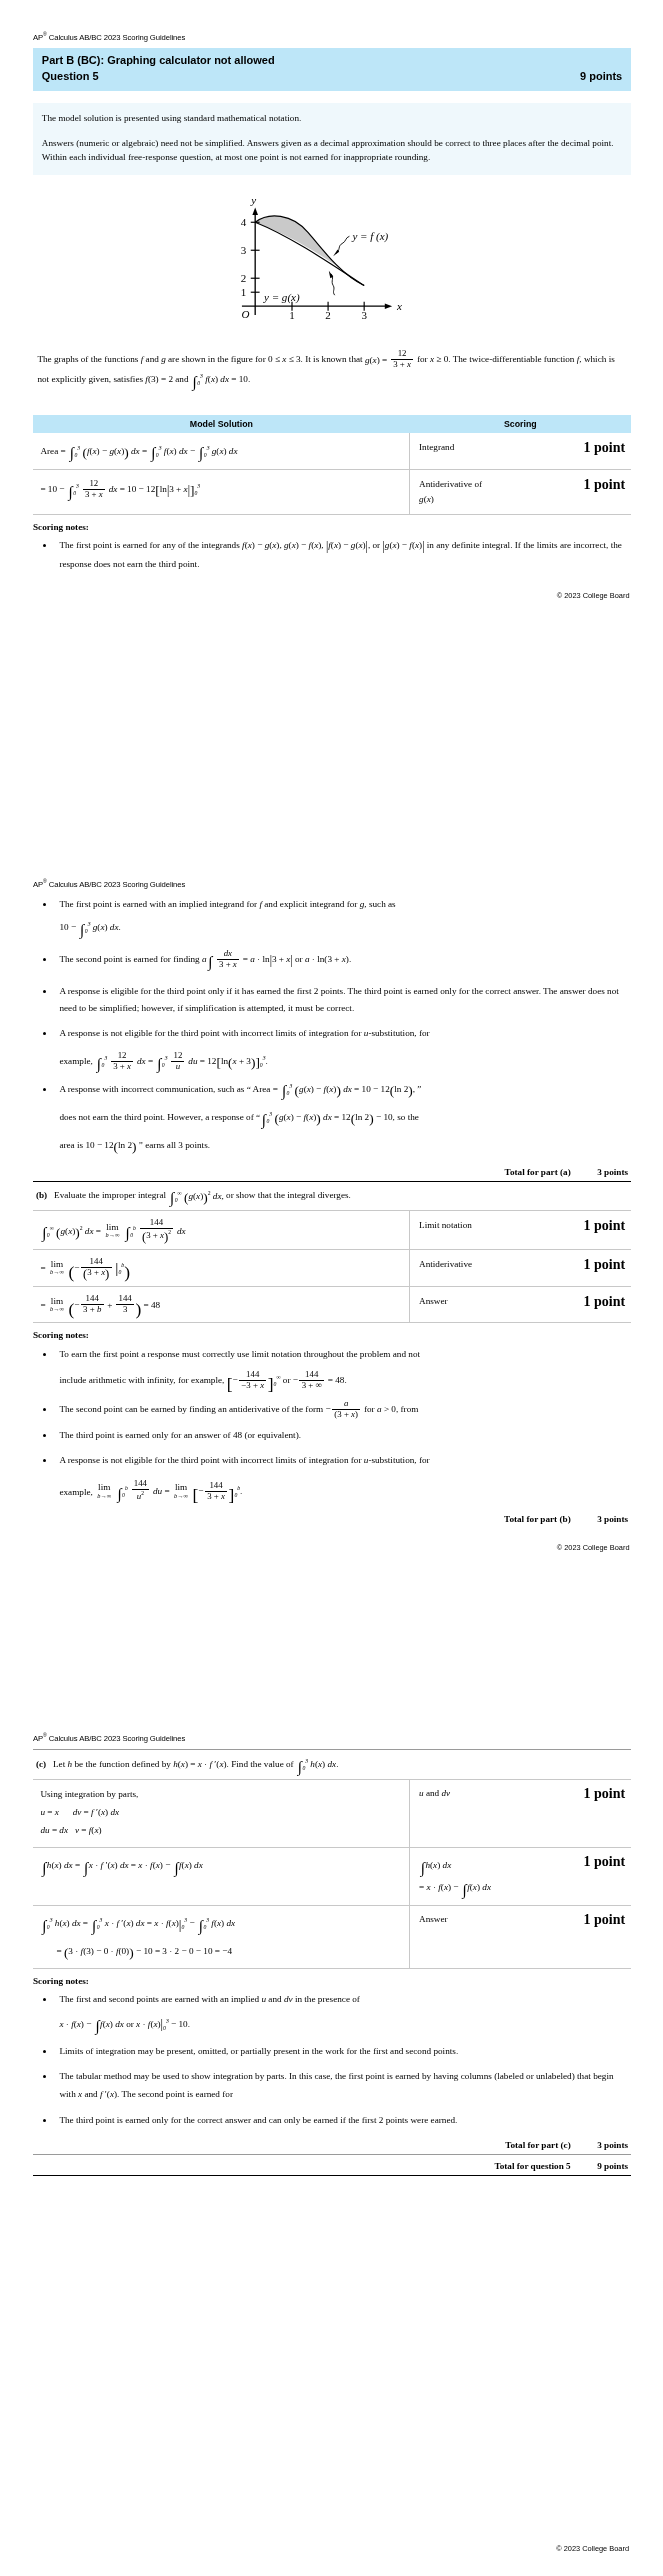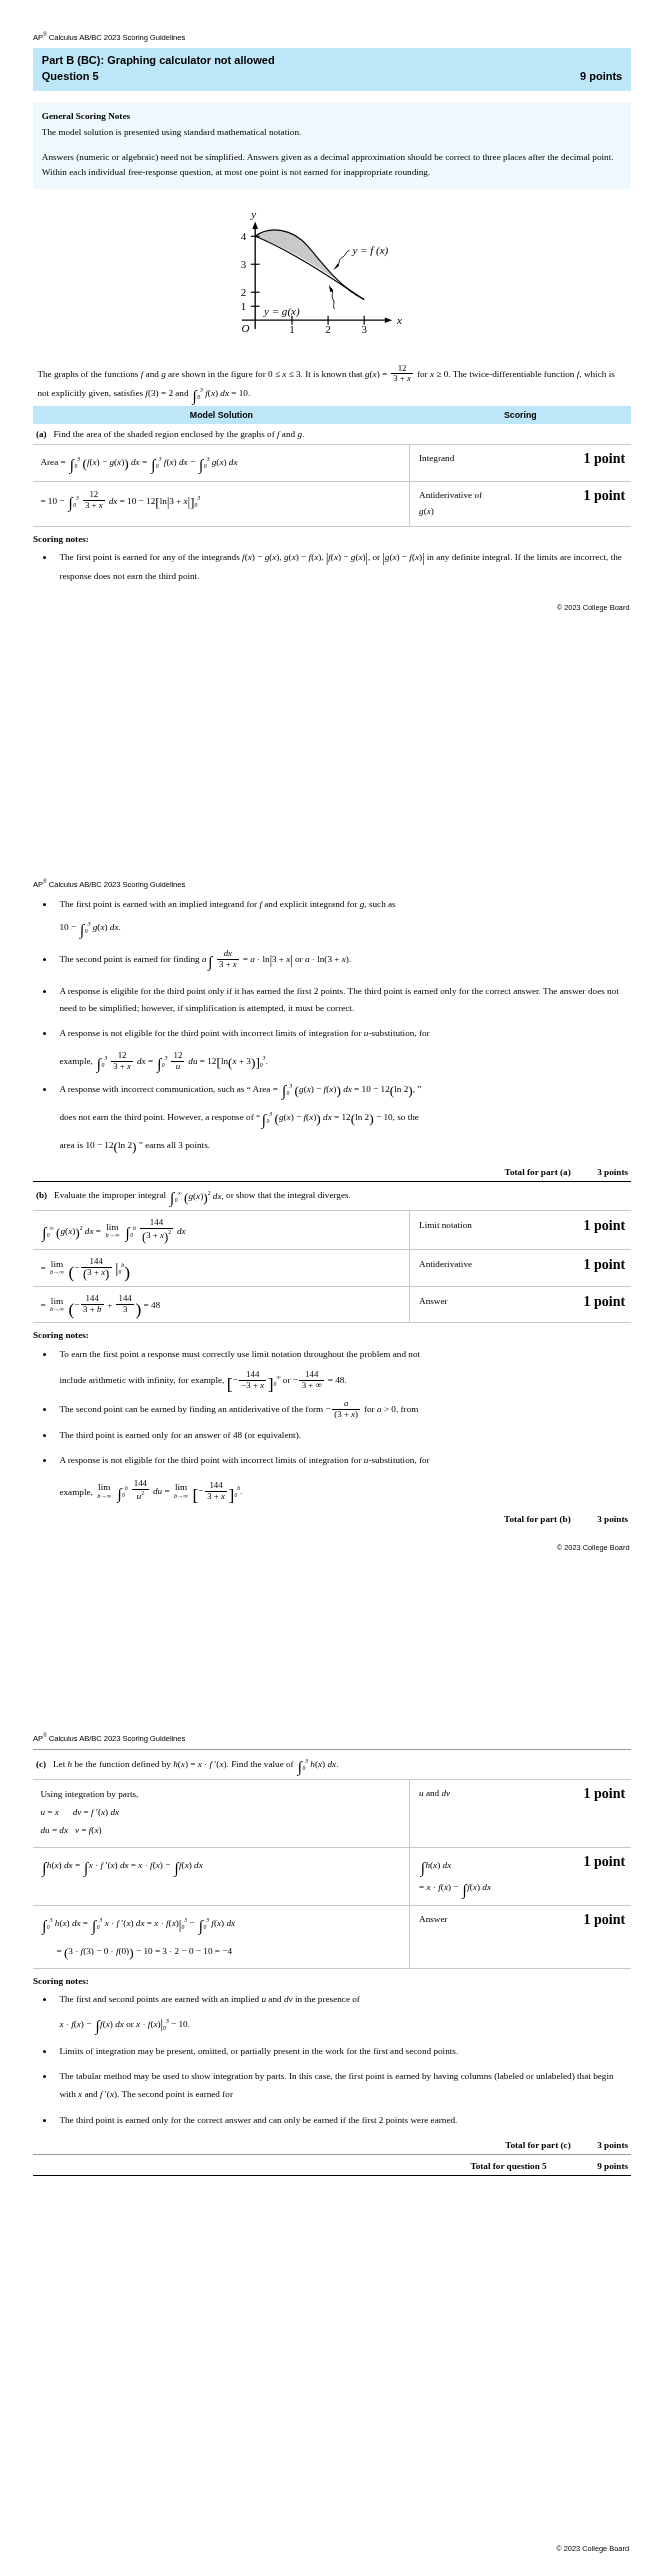--- a/index.html
+++ b/index.html
@@ -74,21 +74,21 @@
     margin-top: 13.3px;
     font-size: 9.2px;
     line-height: 2.05;
     padding: 0 4.4px;
   }
 
   
   .sg-table {
     width: 100%;
     border-collapse: collapse;
-    margin-top: 2px;
+    margin-top: 25px;
     table-layout: fixed;
   }
   .sg-head th {
     background: #bde6f8;
     font-family: "Liberation Sans", sans-serif;
     font-weight: bold;
     font-size: 8.8px;
     padding: 3.7px 0 4.4px 0;
     text-align: center;
   }
@@ -213,21 +213,20 @@
 
   <div class="title-banner">
     <div class="title-line-1">Part B (BC): Graphing calculator not allowed</div>
     <div class="title-line-2">
       <span>Question 5</span>
       <span>9 points</span>
     </div>
   </div>
 
   <div class="gsn-box">
-    <div class="gsn-title">General Scoring Notes</div>
     <div class="gsn-p">The model solution is presented using standard mathematical notation.</div>
     <div class="gsn-p2">Answers (numeric or algebraic) need not be simplified. Answers given as a decimal approximation should be correct to three places after the decimal point. Within each individual free-response question, at most one point is not earned for inappropriate rounding.</div>
   </div>
 
   <div class="figure-wrap">
     <svg width="243" height="145" viewBox="0 0 330 196">
 
       <path d="M 60 42 C 78 28, 110 30, 132 56 C 152 80, 178 114, 208 128
                L 208 128 C 176 104, 120 64, 60 42 Z" fill="#c9c9c9" stroke="none"></path>
 
@@ -288,26 +287,20 @@
         <col class="col-model">
         <col class="col-score">
       </colgroup>
     <thead>
       <tr class="sg-head">
         <th>Model Solution</th>
         <th>Scoring</th>
       </tr>
     </thead>
     <tbody>
-      <tr class="part-label-row">
-        <td colspan="2">
-          <span class="plab">(a)</span>
-          &nbsp;&nbsp;Find the area of the shaded region enclosed by the graphs of <span class="m v">f</span> and <span class="m v">g</span>.
-        </td>
-      </tr>
 
       <tr class="sol-row">
         <td class="model math-line">
           Area =
           <span class="m"><span class="intg">∫</span><sub class="lo">0</sub><sup class="hi">3</sup>
             <span class="big-paren">(</span><span class="v">f</span>(<span class="v">x</span>) − <span class="v">g</span>(<span class="v">x</span>)<span class="big-paren">)</span>
             <span class="v">dx</span> =
             <span class="intg">∫</span><sub class="lo">0</sub><sup class="hi">3</sup>
             <span class="v">f</span>(<span class="v">x</span>) <span class="v">dx</span> −
             <span class="intg">∫</span><sub class="lo">0</sub><sup class="hi">3</sup>
@@ -603,21 +596,21 @@
     <li>
       The third point is earned only for the correct answer and can only be earned if the first 2 points were earned.
     </li>
   </ul>
 
   <div class="total-row">
     <span class="tlabel">Total for part (c)</span>
     <span>3 points</span>
   </div>
   <div class="rule-thin"></div>
-  <div class="total-row" style="margin-top:5.9px;gap:24px;">
+  <div class="total-row" style="margin-top:5.9px;">
     <span class="tlabel">Total for question 5</span>
     <span>9 points</span>
   </div>
   <div class="rule-thick"></div>
 
   <div class="copyright-bottom">© 2023 College Board</div>
 </div>
 
 
 </body></html>

